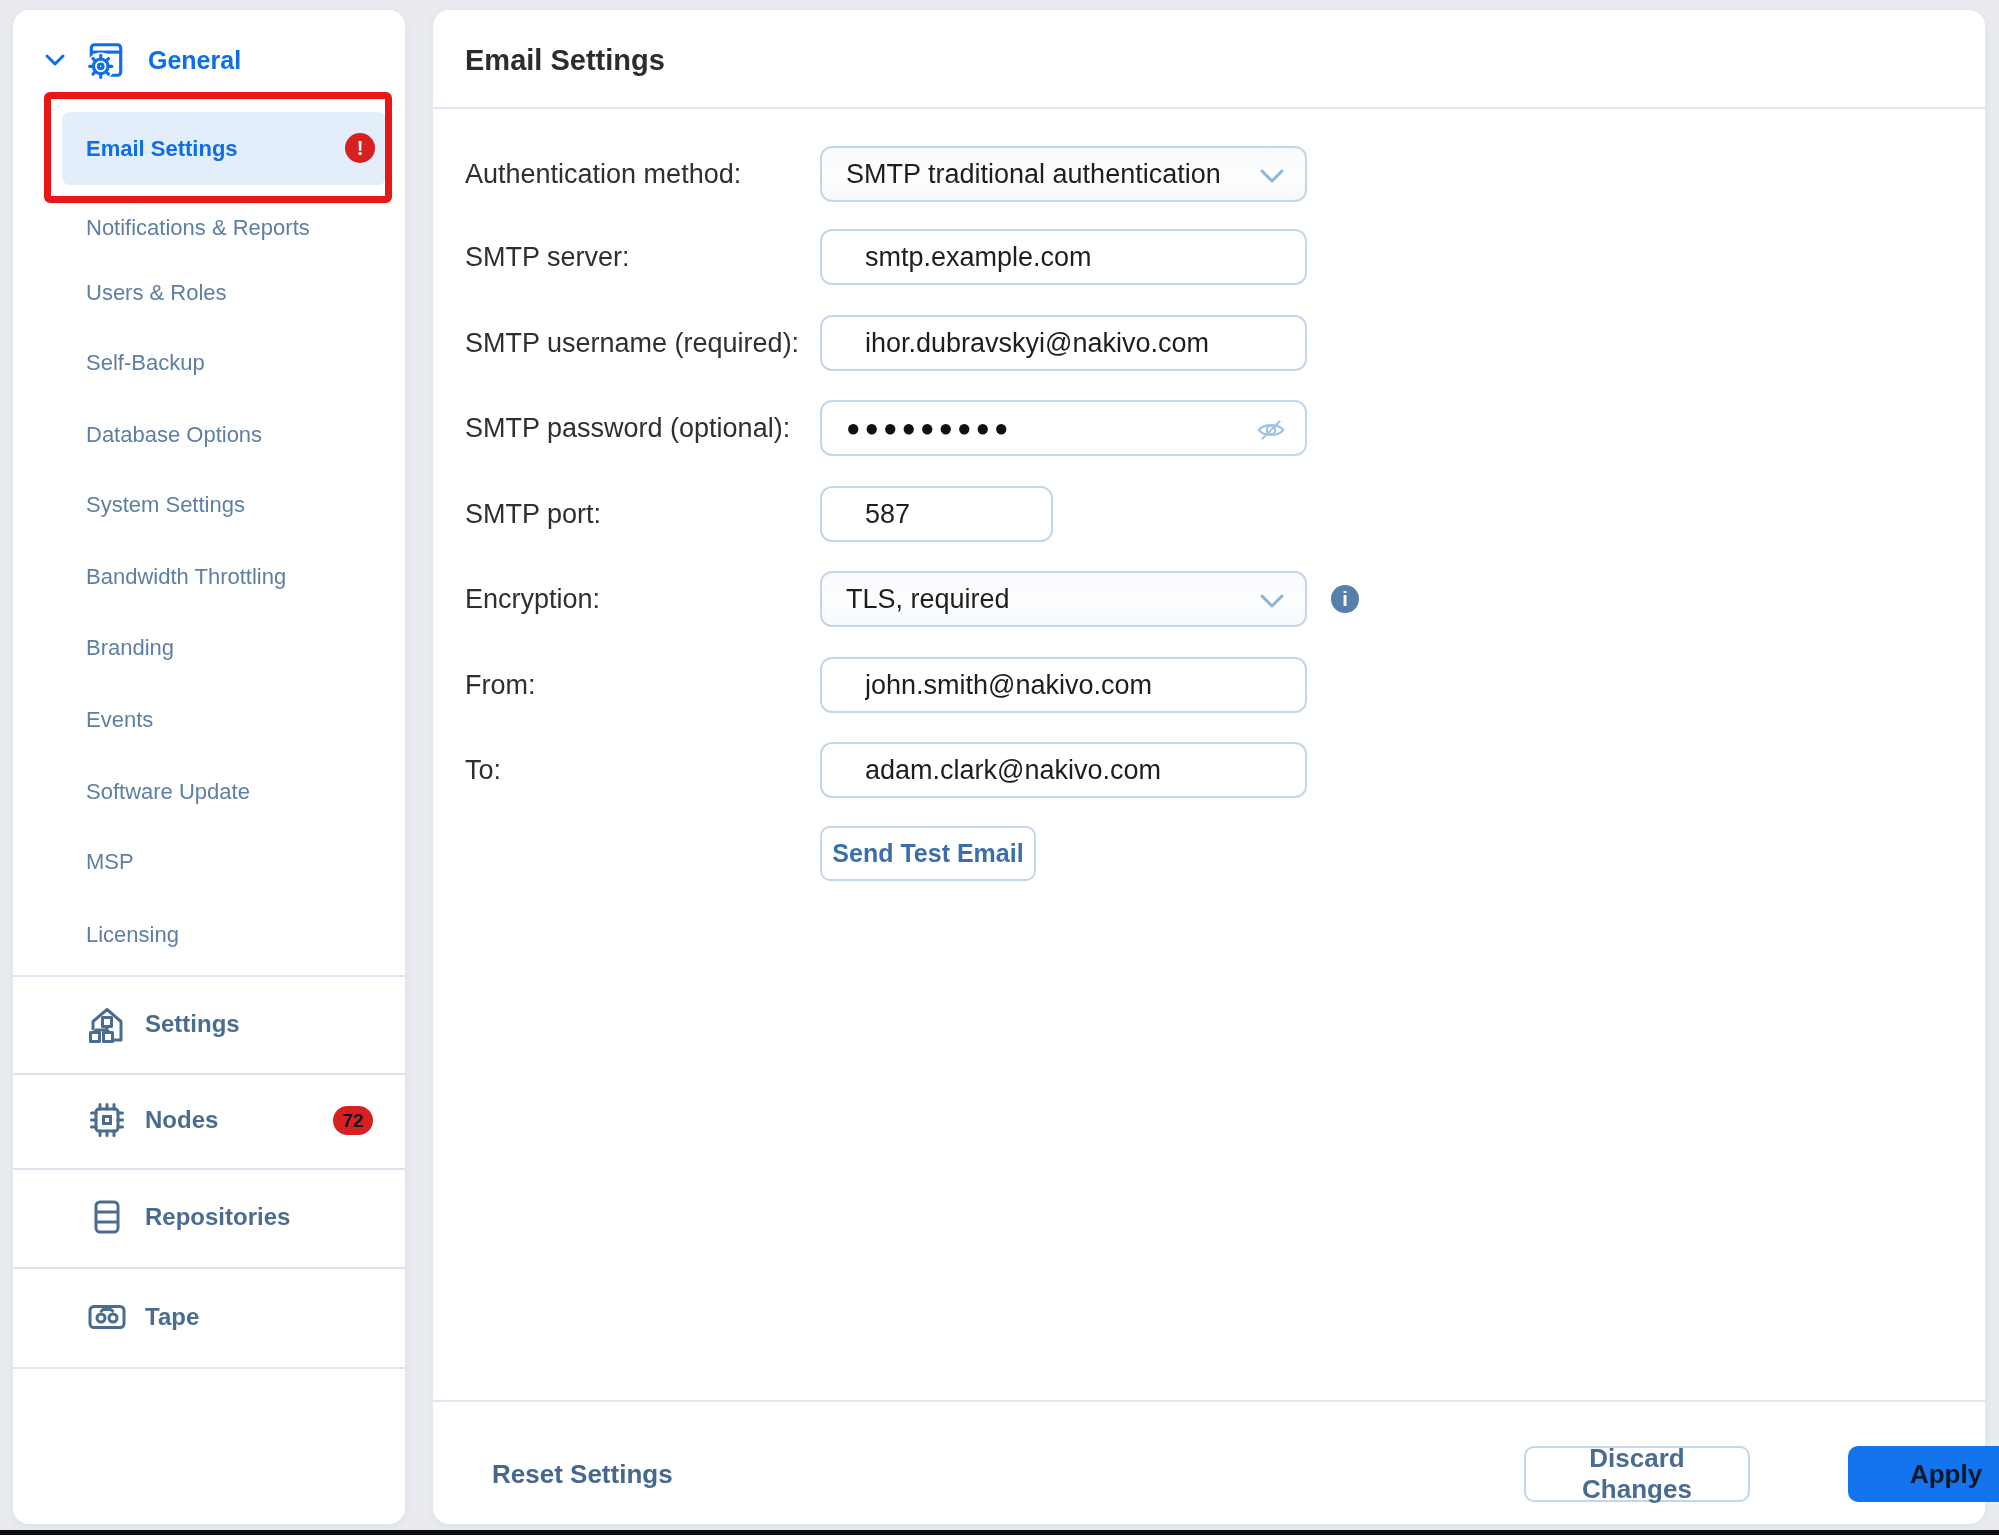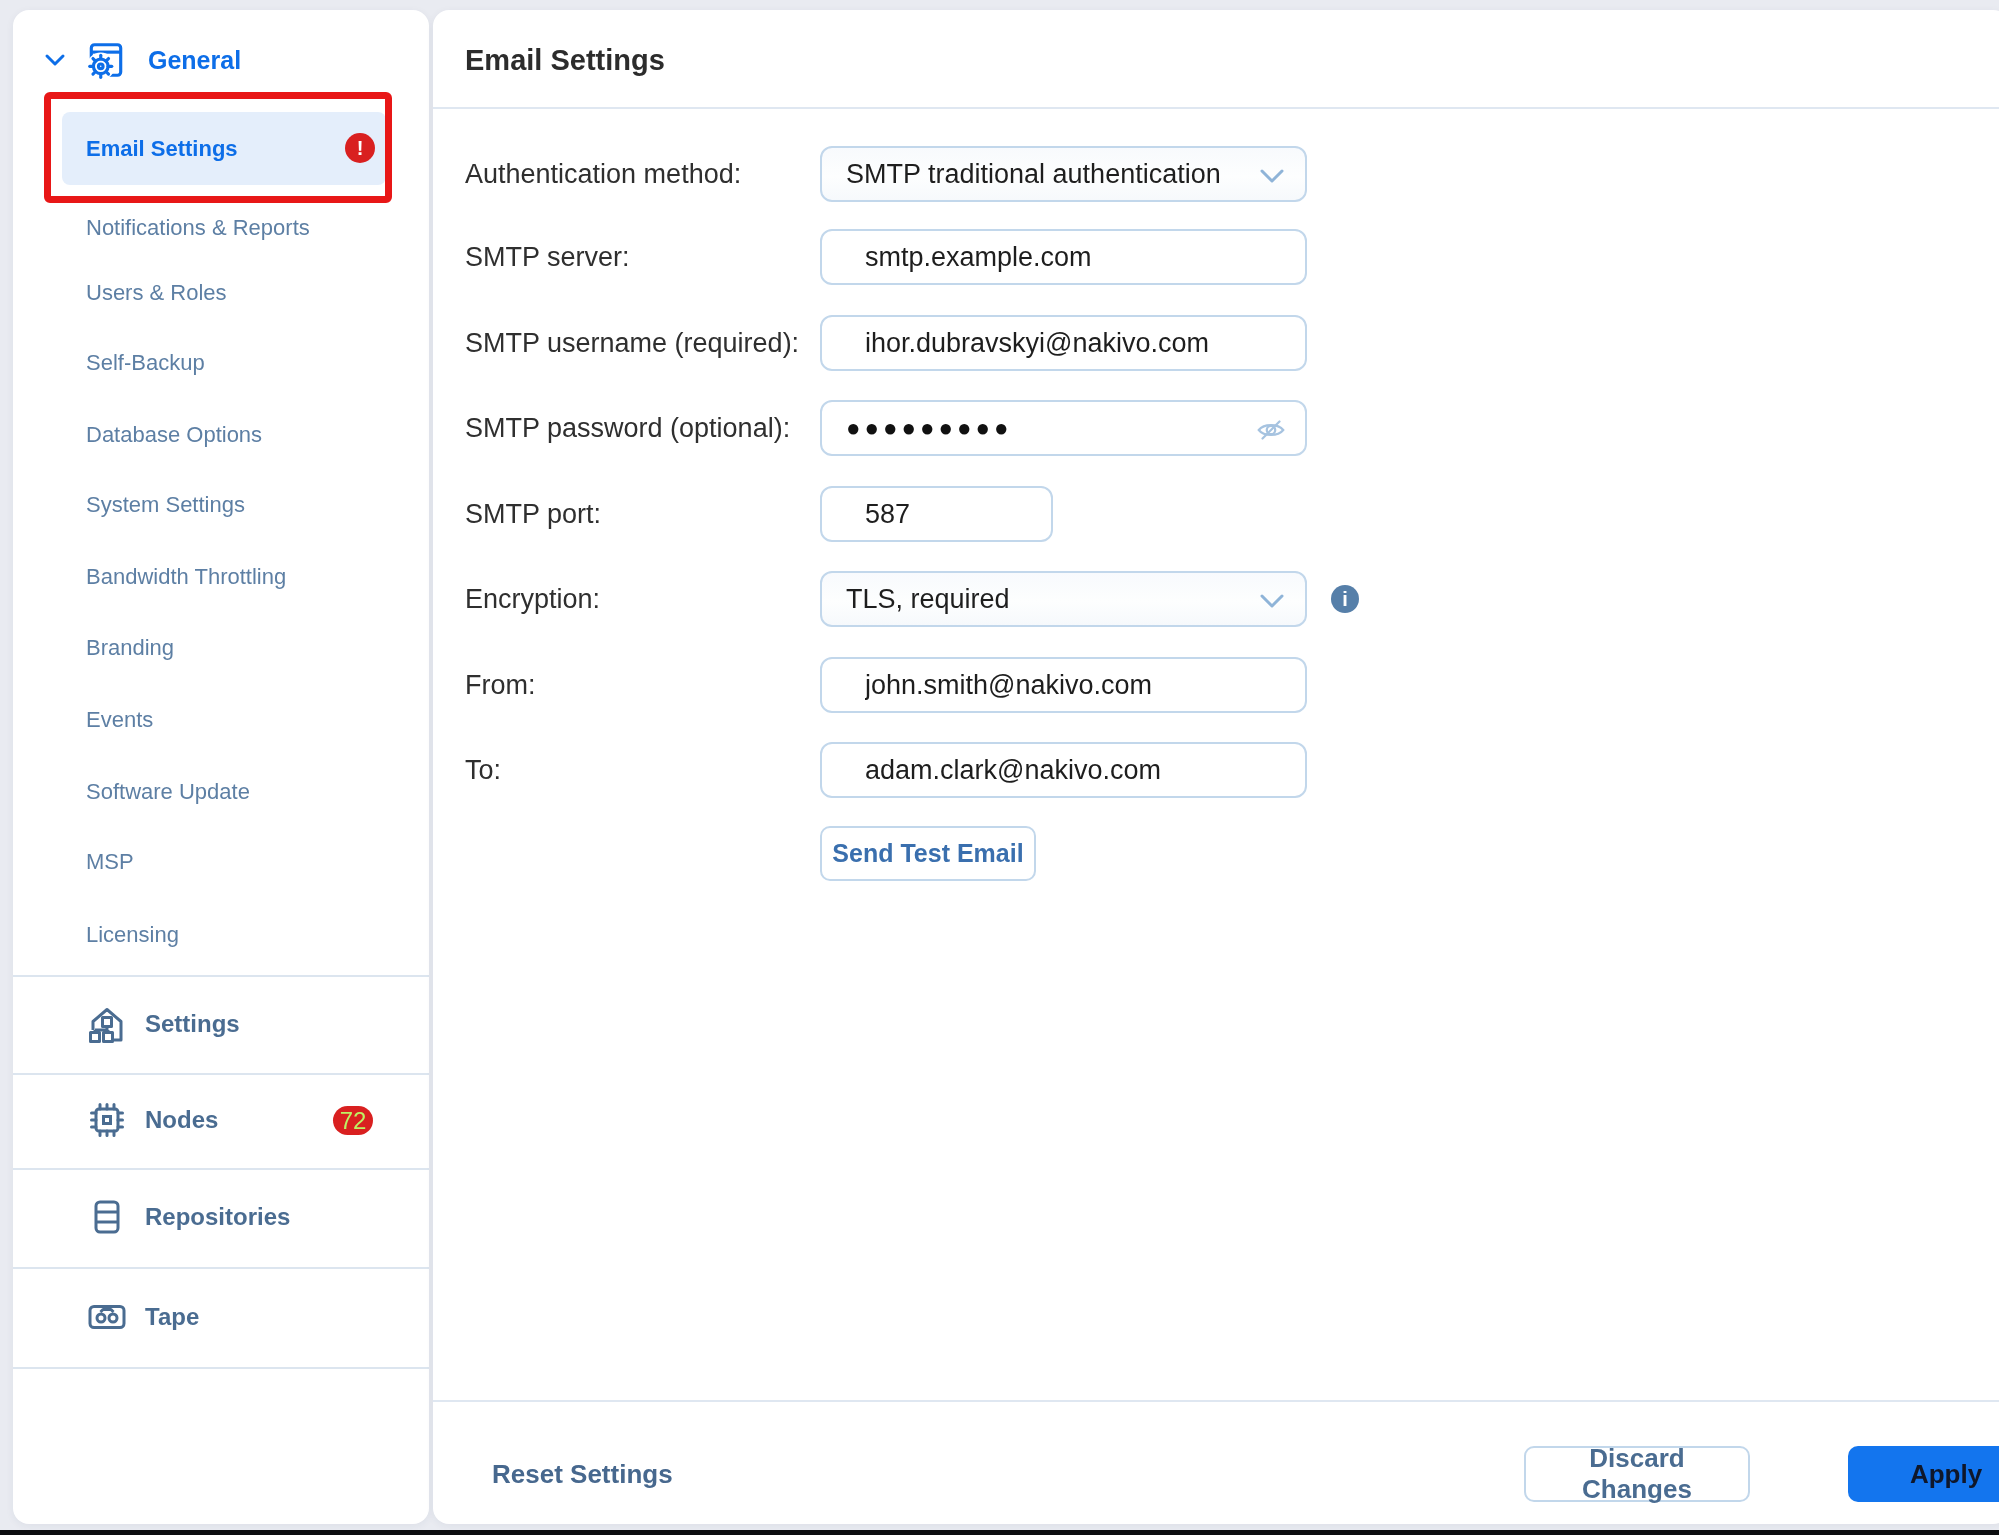--- a/index.html
+++ b/index.html
@@ -1,18 +1,18 @@
 <!DOCTYPE html>
 <html><head>
 <meta charset="utf-8">
 <style>
   html,body{margin:0;padding:0;background:#e9ebf1;}
   #app{position:relative;width:1999px;height:1535px;background:#e9ebf1;overflow:hidden;
        font-family:"Liberation Sans",sans-serif;-webkit-font-smoothing:antialiased;}
-  .panel{position:absolute;background:#fff;border-radius:16px;box-shadow:0 2px 8px rgba(30,50,90,.06);padding-left:24px;}
+  .panel{position:absolute;background:#fff;border-radius:16px;box-shadow:0 2px 8px rgba(30,50,90,.06);}
   #sidebar{left:13px;top:10px;width:392px;height:1514px;}
   #main{left:433px;top:10px;width:1552px;height:1514px;}
 
   
   .general-row{position:absolute;left:0;top:25px;width:100%;height:50px;}
   .chev{position:absolute;left:30px;top:13px;width:24px;height:24px;}
   .gen-ico{position:absolute;left:72px;top:4px;width:42px;height:42px;}
   .gen-label{position:absolute;left:135px;top:0;height:50px;display:flex;align-items:center;
              font-size:25px;font-weight:bold;color:#0d6ee8;}
   .annot{position:absolute;left:31px;top:82px;width:348px;height:111px;border:7px solid #e81717;
@@ -23,21 +23,21 @@
   .alert-badge{position:absolute;left:283px;top:21px;width:30px;height:30px;border-radius:50%;
                background:#d92020;color:#fff;font-size:20px;font-weight:bold;display:flex;
                align-items:center;justify-content:center;}
   .nav-item{position:absolute;left:73px;height:50px;display:flex;align-items:center;
             font-size:22px;color:#5d7fa4;cursor:pointer;}
   .sb-divider{position:absolute;left:0;width:100%;height:2px;background:#dce5ef;}
   .section-row{position:absolute;left:74px;height:60px;display:flex;align-items:center;}
   .section-row svg{width:40px;height:40px;}
   .section-label{margin-left:18px;font-size:24px;font-weight:bold;color:#4a6c91;}
   .count-badge{position:absolute;left:320px;width:40px;height:29px;border-radius:15px;background:#d92020;
-               color:#bef264;font-size:24px;font-weight:normal;display:flex;align-items:center;justify-content:center;}
+               color:#0f172a;font-size:19px;font-weight:bold;display:flex;align-items:center;justify-content:center;}
 
   
   .main-title{position:absolute;left:32px;top:30px;height:40px;display:flex;align-items:center;
               font-size:29px;font-weight:bold;color:#2c2c2c;}
   .hdr-divider{position:absolute;left:0;top:97px;width:100%;height:2px;background:#dfe7f1;}
   .frow{position:absolute;left:0;width:100%;height:56px;}
   .frow .flabel{position:absolute;left:32px;top:0;height:56px;display:flex;align-items:center;
                 font-size:27px;color:#2f2f2f;}
   .field{position:absolute;left:387px;top:0;height:56px;width:487px;box-sizing:border-box;
          border:2px solid #c2d7eb;border-radius:12px;background:#fff;}

